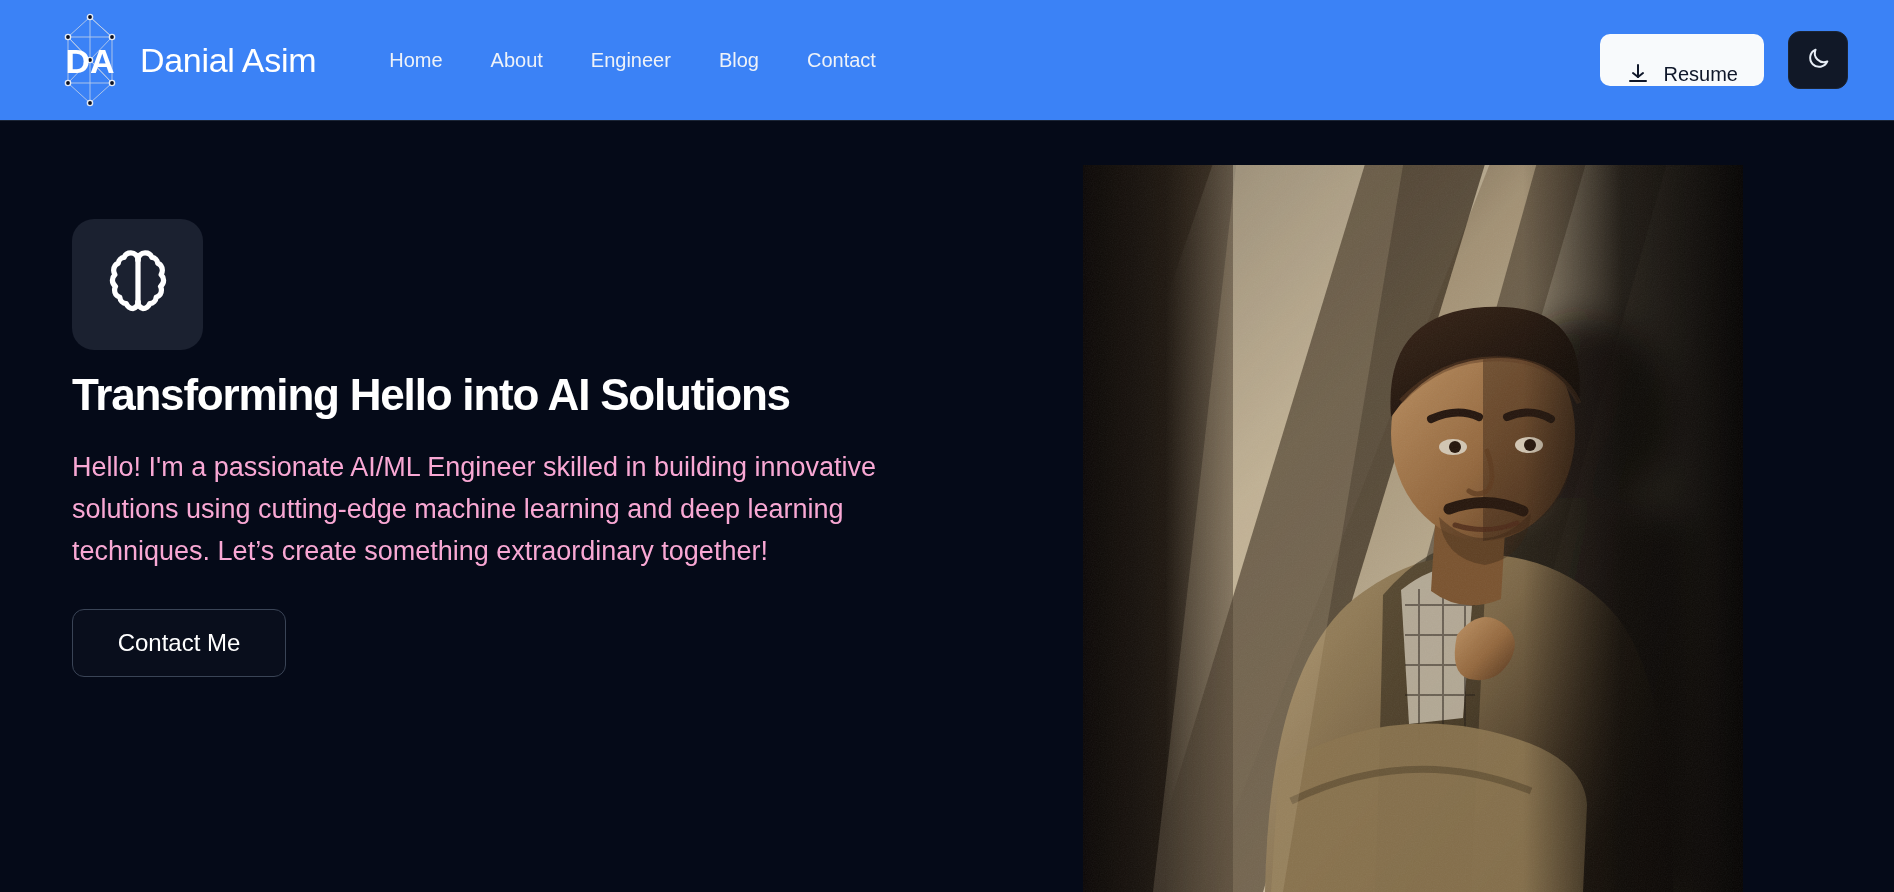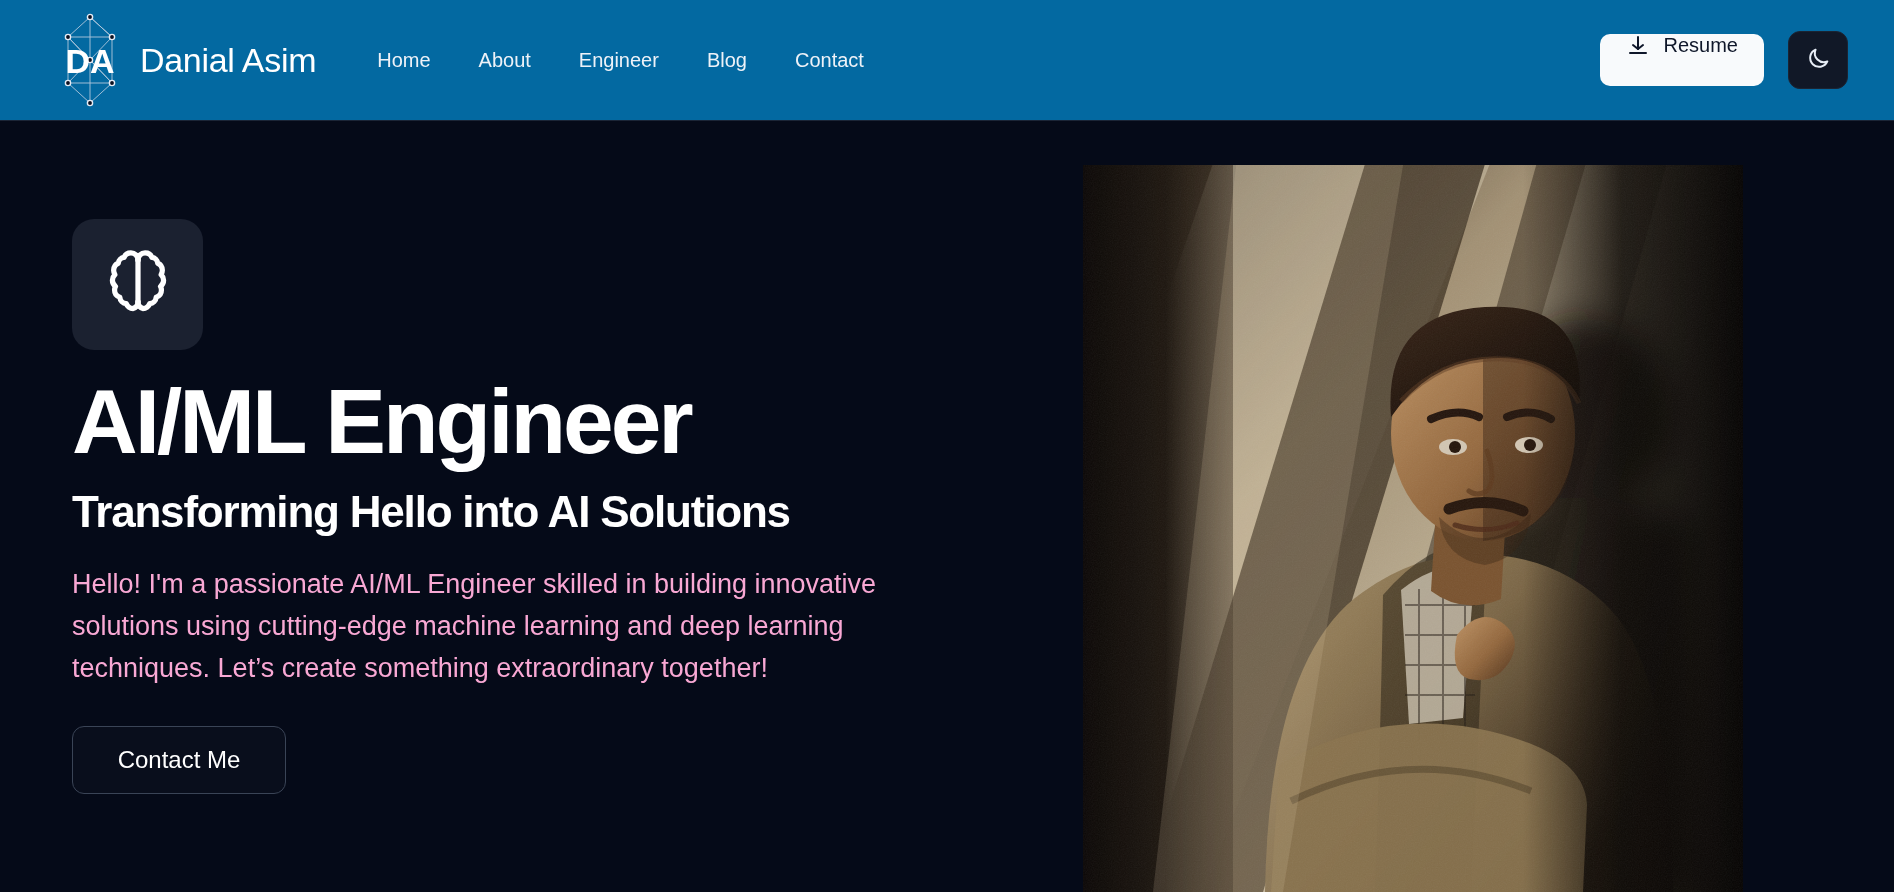--- a/index.html
+++ b/index.html
@@ -10,25 +10,26 @@
     background:#050a18;
     font-family:"Liberation Sans", sans-serif;
     -webkit-font-smoothing:antialiased;
   }
 
   
   .site-header{
     position:relative;
     height:121px;
     width:100%;
-    background:#0369a1;
+    background:#3b82f6;
     border-bottom:1px solid #1b2536;
     display:flex;
     align-items:center;
     padding:0 46px 0 56px;
+    gap:12px;
   }
   .brand{
     display:flex;
     align-items:center;
     gap:16px;
     flex:0 0 auto;
   }
   .brand-logo{
     width:68px; height:94px;
     display:block;
@@ -61,21 +62,21 @@
     font-family:inherit;
   }
   .header-right{
     margin-left:auto;
     display:flex;
     align-items:center;
     gap:24px;
   }
   .resume-btn{
     display:flex;
-    align-items:flex-start;
+    align-items:flex-end;
     gap:14px;
     background:#f8fafc;
     color:#0f172a;
     border:none;
     border-radius:10px;
     height:52px;
     padding:0 26px;
     font-size:20px;
     font-family:inherit;
     font-weight:400;
@@ -262,21 +263,20 @@
     <div class="brain-badge">
       <span>
         <svg width="74" height="74" viewBox="0 0 24 24" fill="none" stroke="#ffffff" stroke-width="1.7" stroke-linecap="round" stroke-linejoin="round">
           <path d="M12 4.5a2.3 2.3 0 0 0-2.3-2.3c-1 0-1.9.6-2.2 1.5-1 .1-1.8.9-1.9 1.9-.9.4-1.5 1.3-1.5 2.3 0 .5.2 1 .4 1.4-.5.5-.8 1.1-.8 1.8 0 .8.4 1.5 1 2-.2.4-.3.8-.3 1.2 0 1.1.7 2 1.7 2.3.1 1.1 1 2 2.1 2.1.3.9 1.2 1.6 2.2 1.6A2.3 2.3 0 0 0 12 18.1"></path>
           <path d="M12 4.5a2.3 2.3 0 0 1 2.3-2.3c1 0 1.9.6 2.2 1.5 1 .1 1.8.9 1.9 1.9.9.4 1.5 1.3 1.5 2.3 0 .5-.2 1-.4 1.4.5.5.8 1.1.8 1.8 0 .8-.4 1.5-1 2 .2.4.3.8.3 1.2 0 1.1-.7 2-1.7 2.3-.1 1.1-1 2-2.1 2.1-.3.9-1.2 1.6-2.2 1.6A2.3 2.3 0 0 1 12 18.1"></path>
           <path d="M12 4.5v13.6"></path>
         </svg>
       </span>
     </div>
 
-    <h1 class="hero-title">AI/ML Engineer</h1>
 
     <h2 class="hero-subtitle">Transforming Hello into AI Solutions</h2>
 
     <p class="hero-desc">Hello! I'm a passionate AI/ML Engineer skilled in building innovative solutions using cutting-edge machine learning and deep learning techniques. Let’s create something extraordinary together!</p>
 
     <div class="hero-actions">
 
       <button class="btn-outline">
         <span>Contact Me</span>
       </button>

